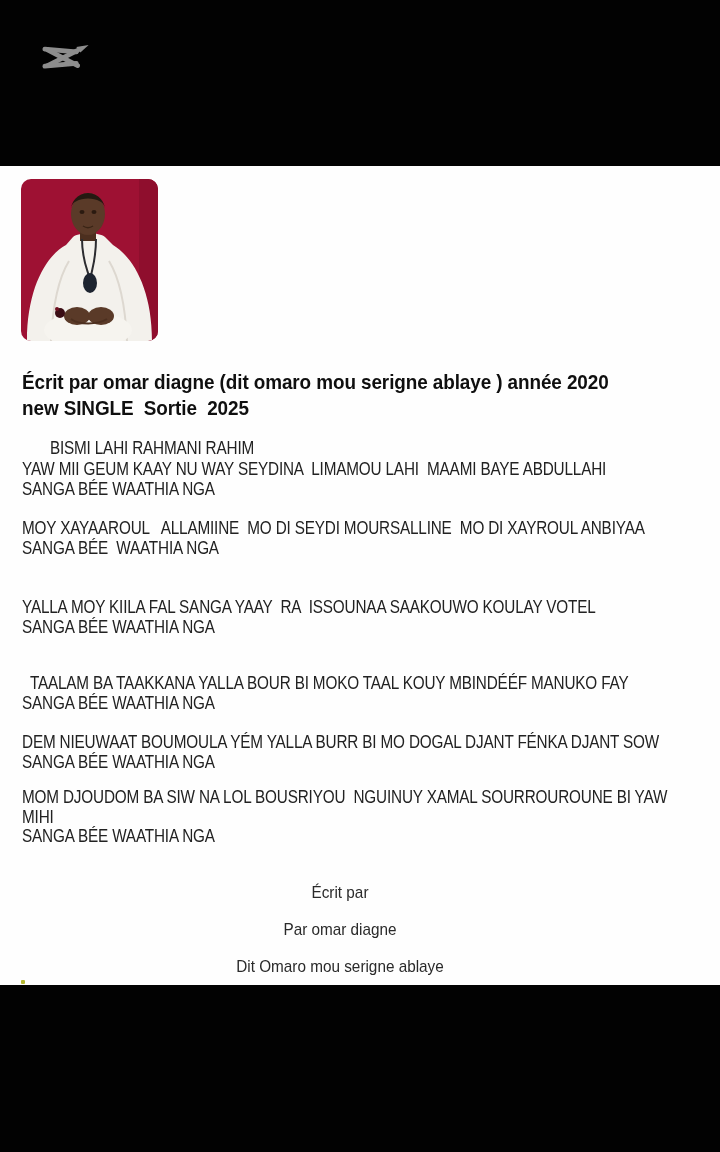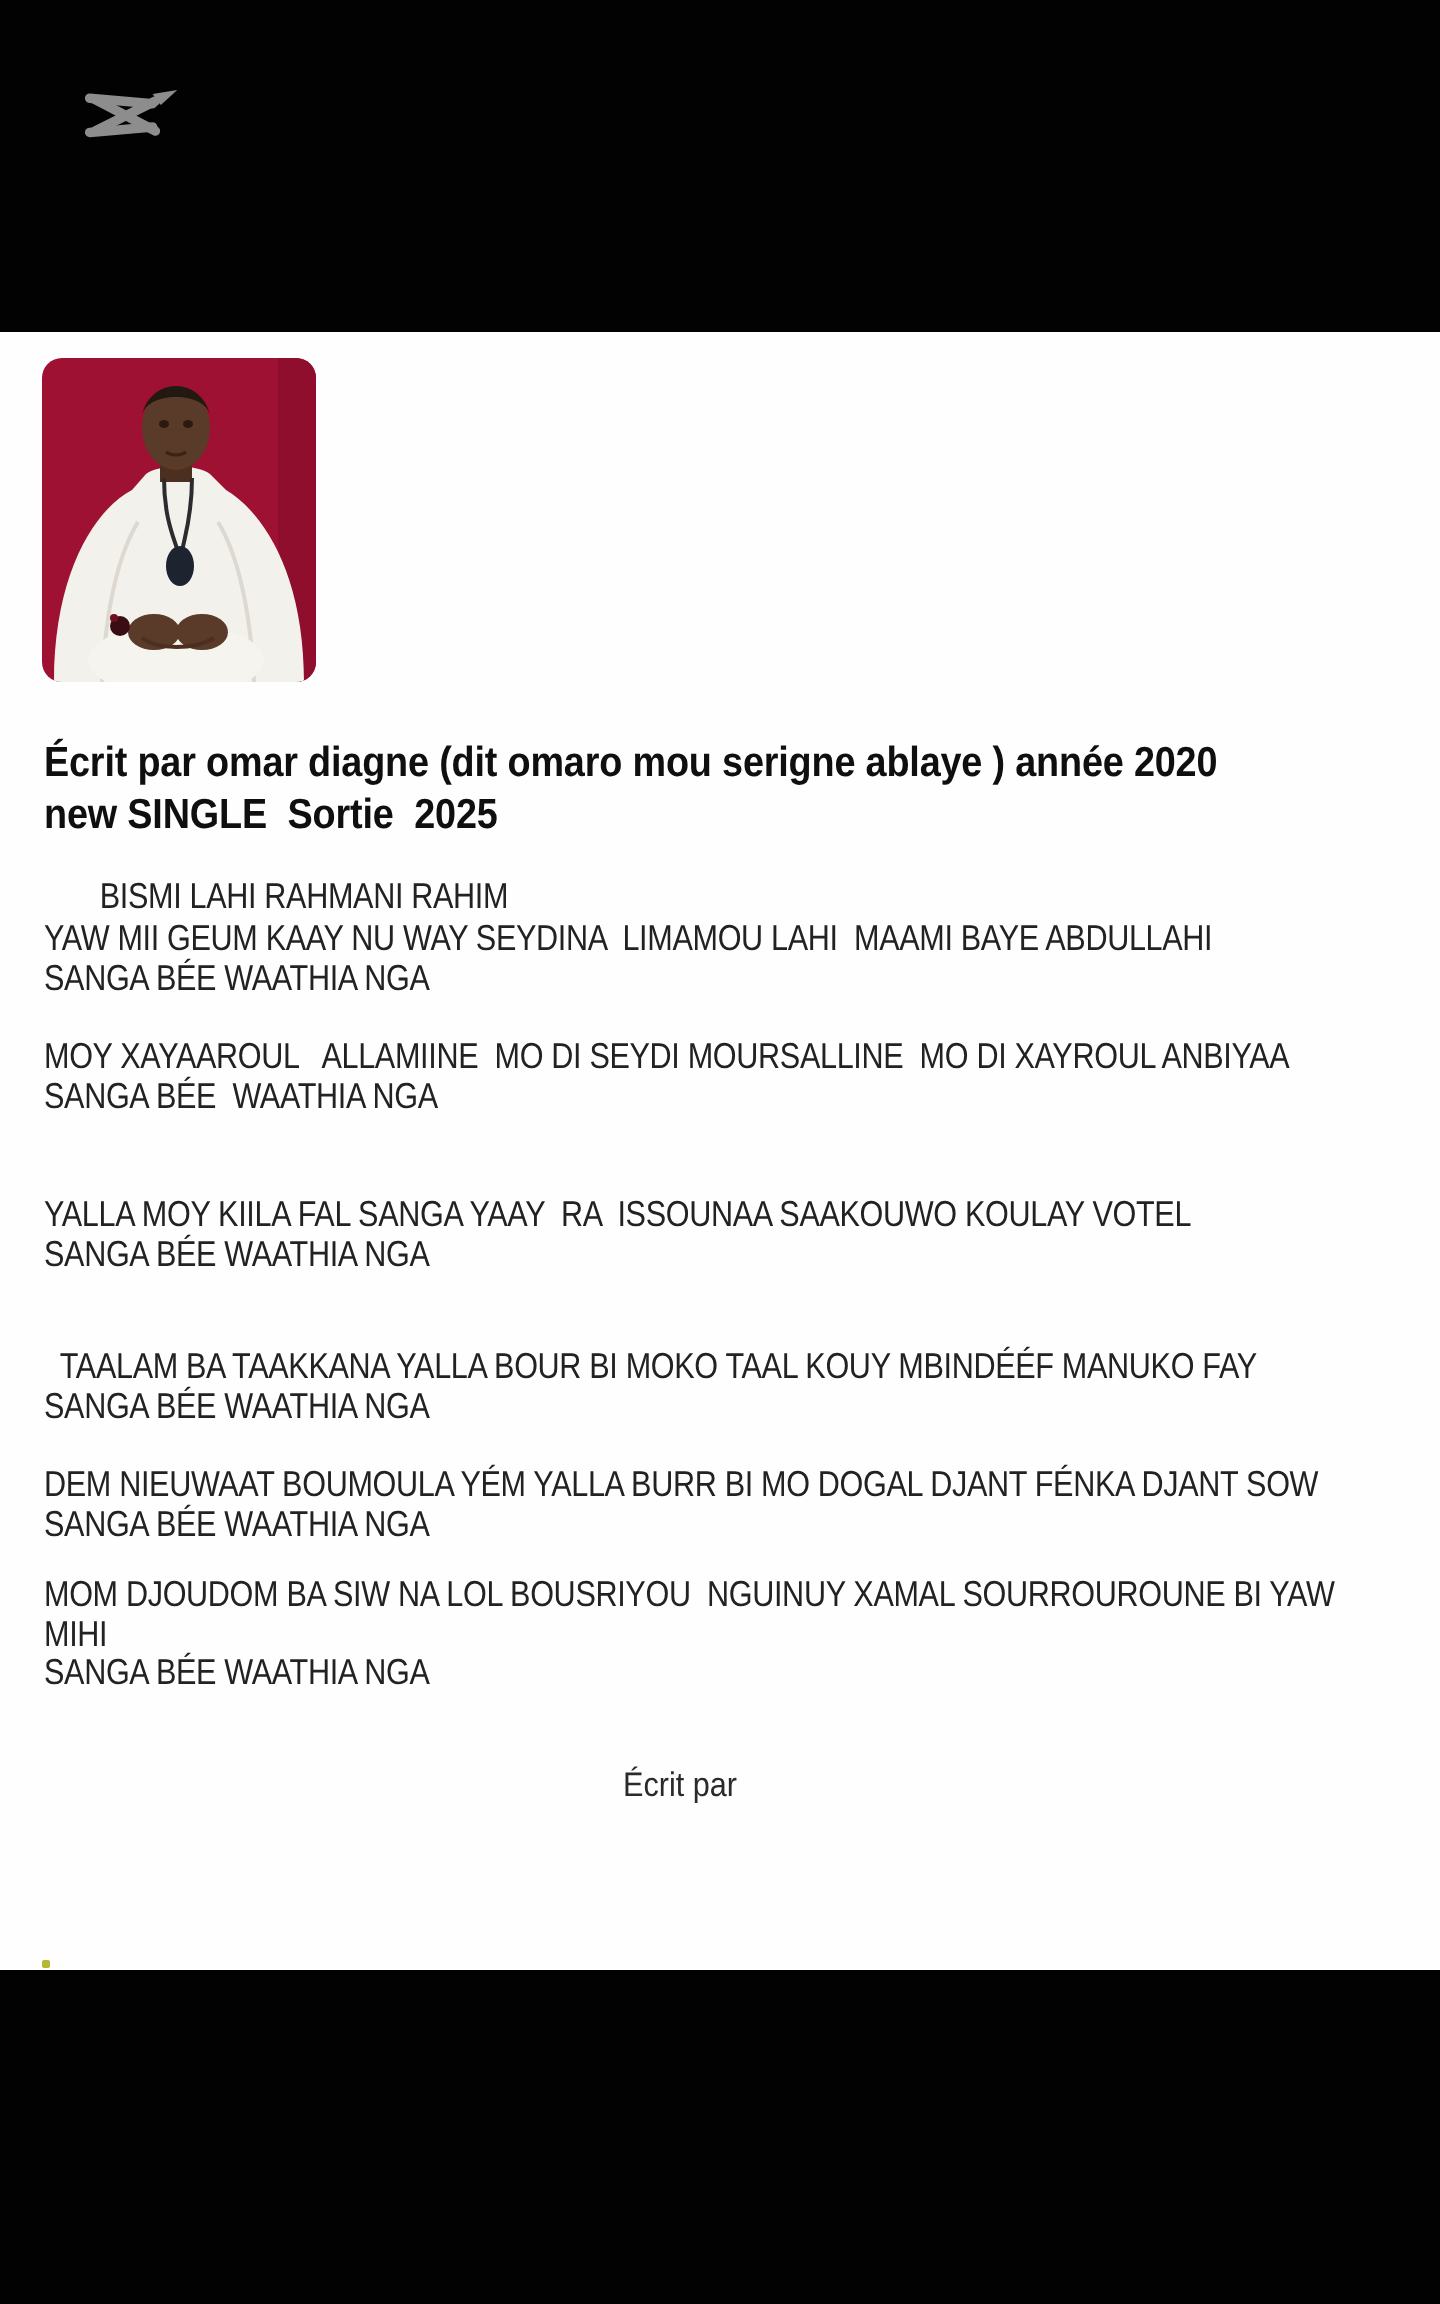--- a/index.html
+++ b/index.html
@@ -123,18 +123,24 @@
 
   <div class="verse" style="top:788px;">
     <div class="lyric-line">MOM DJOUDOM BA SIW NA LOL BOUSRIYOU  NGUINUY XAMAL SOURROUROUNE BI YAW</div>
     <div class="lyric-line">MIHI</div>
     <div class="lyric-line">SANGA BÉE WAATHIA NGA</div>
   </div>
 
   <div class="footer-block" style="top:883px;">
     <div class="footer-line">Écrit par</div>
   </div>
+  <div class="footer-block" style="top:920px;">
+    <div class="footer-line">Par omar diagne</div>
+  </div>
+  <div class="footer-block" style="top:957px;">
+    <div class="footer-line">Dit Omaro mou serigne ablaye</div>
+  </div>
 
   <div class="artifact-dot"></div>
 
   <div class="letterbox bottom"></div>
 
 </div>
 
 </body></html>

